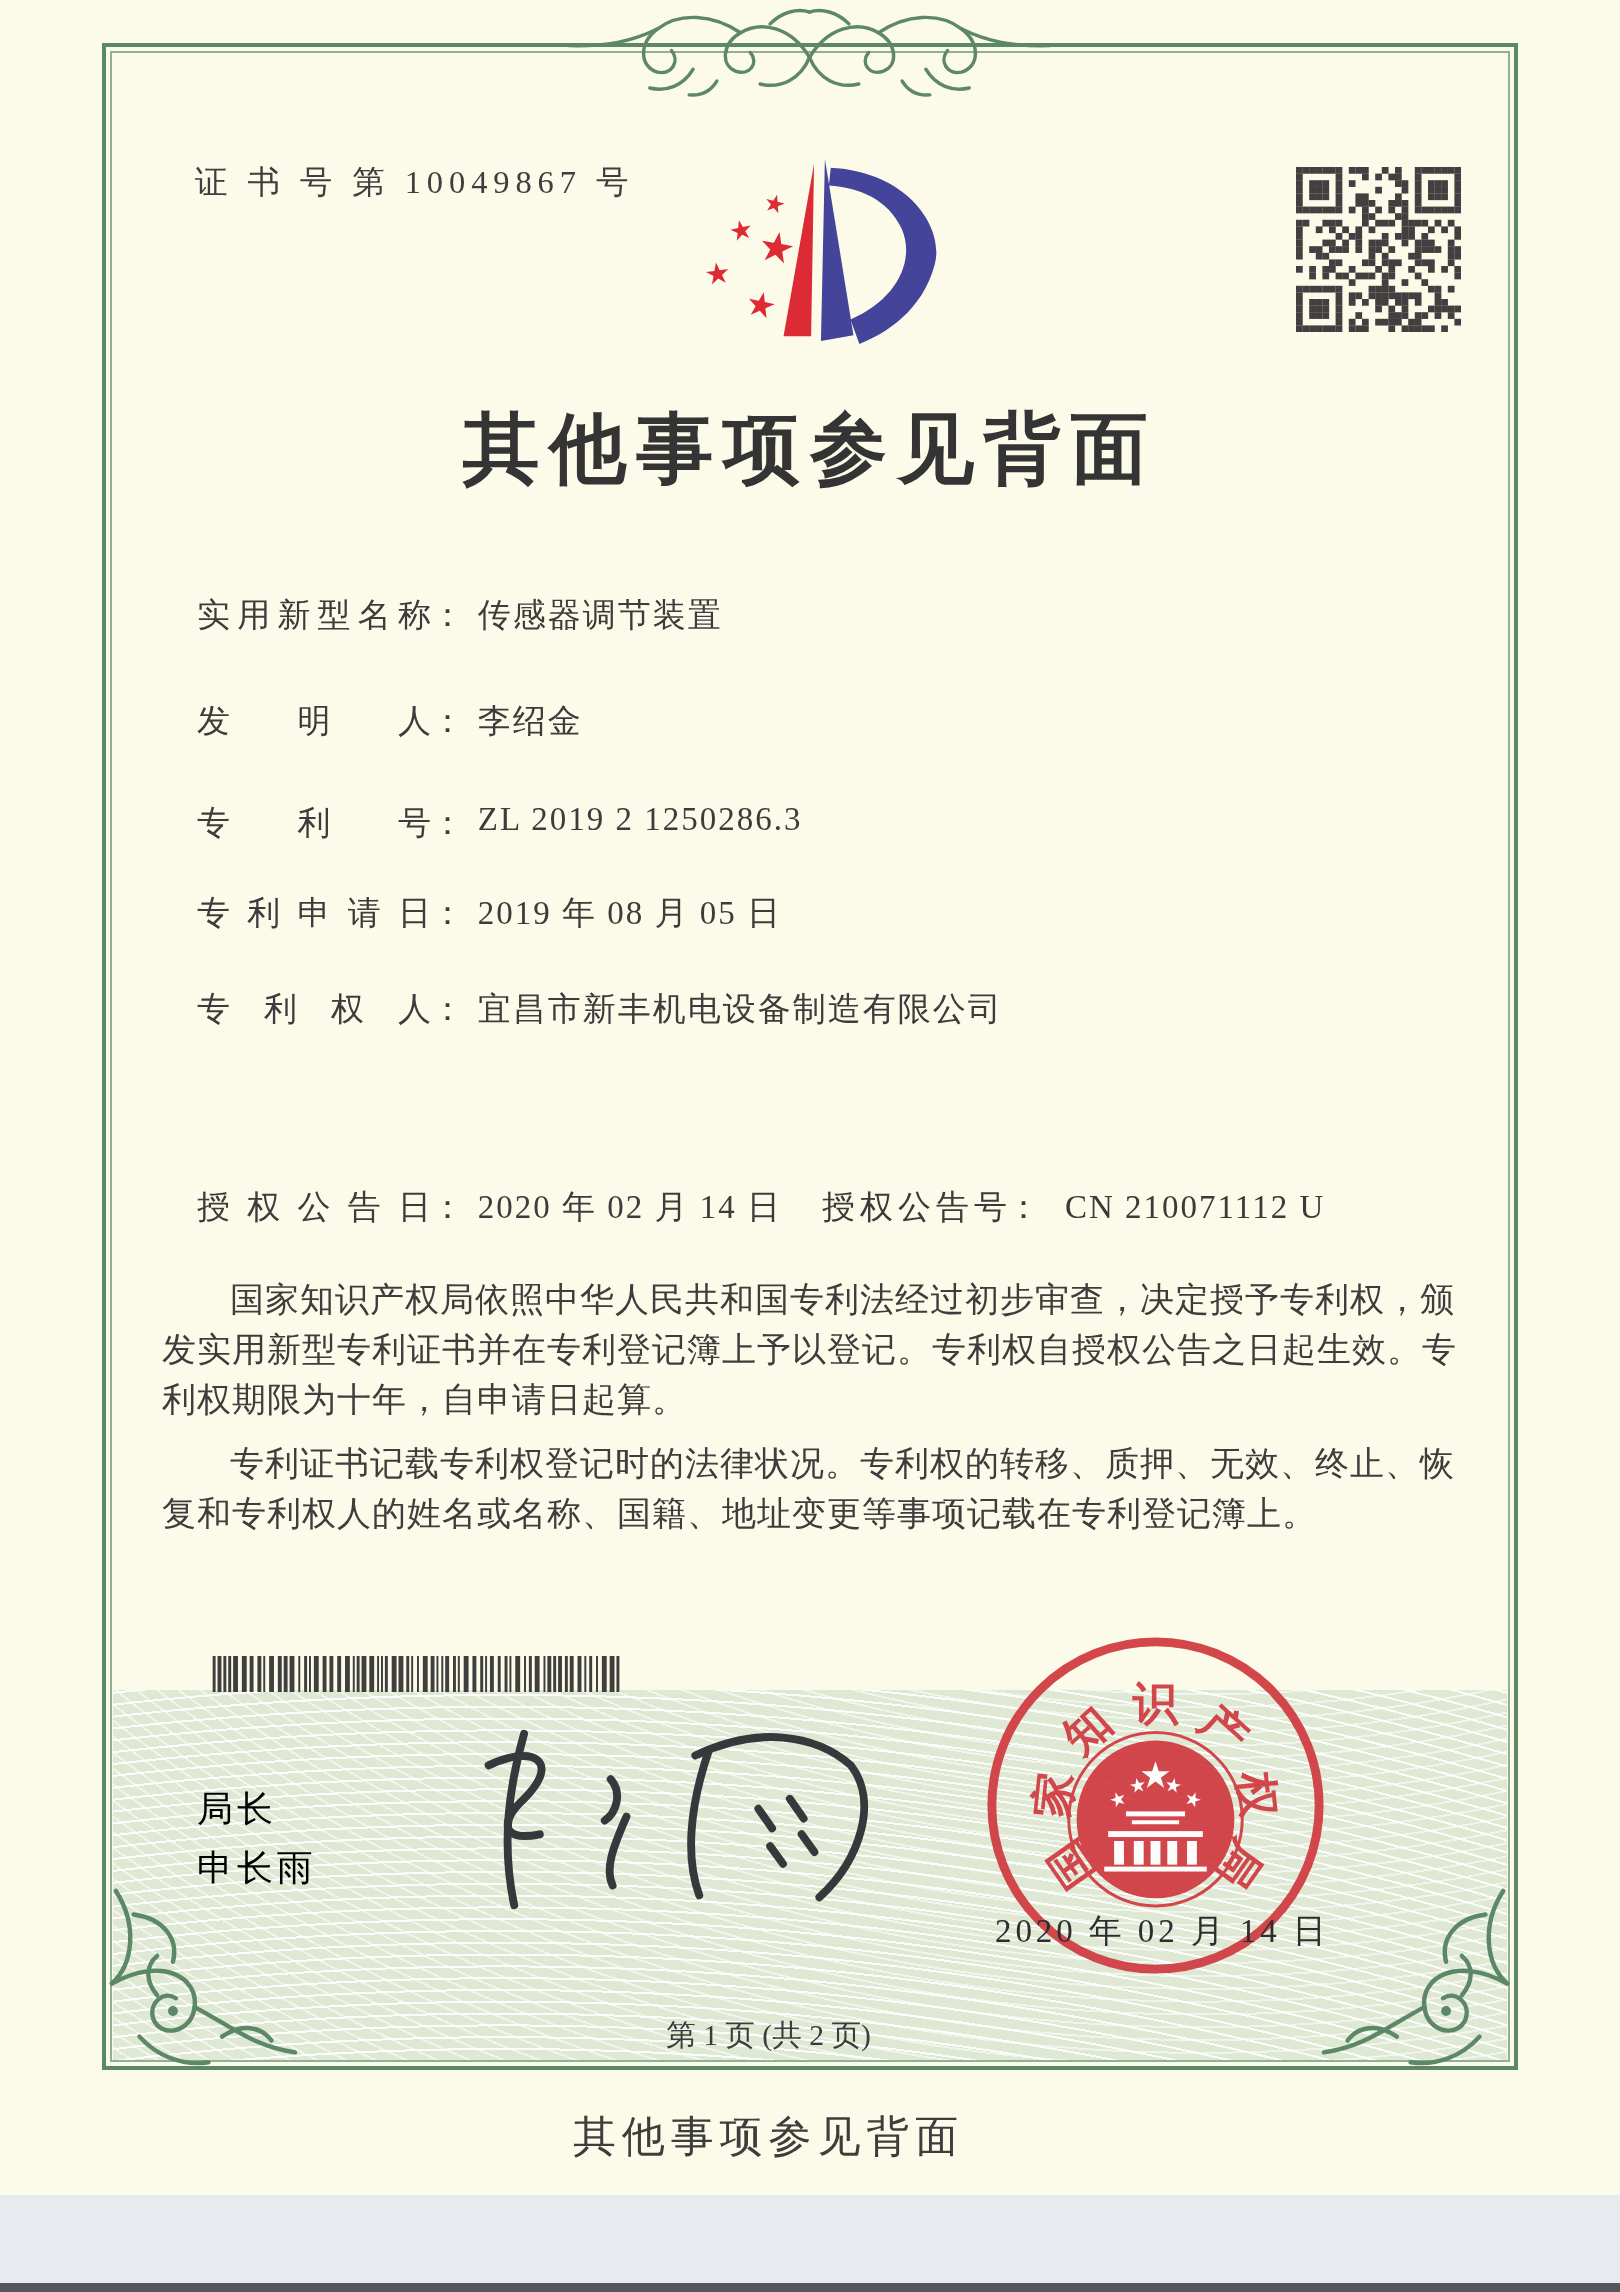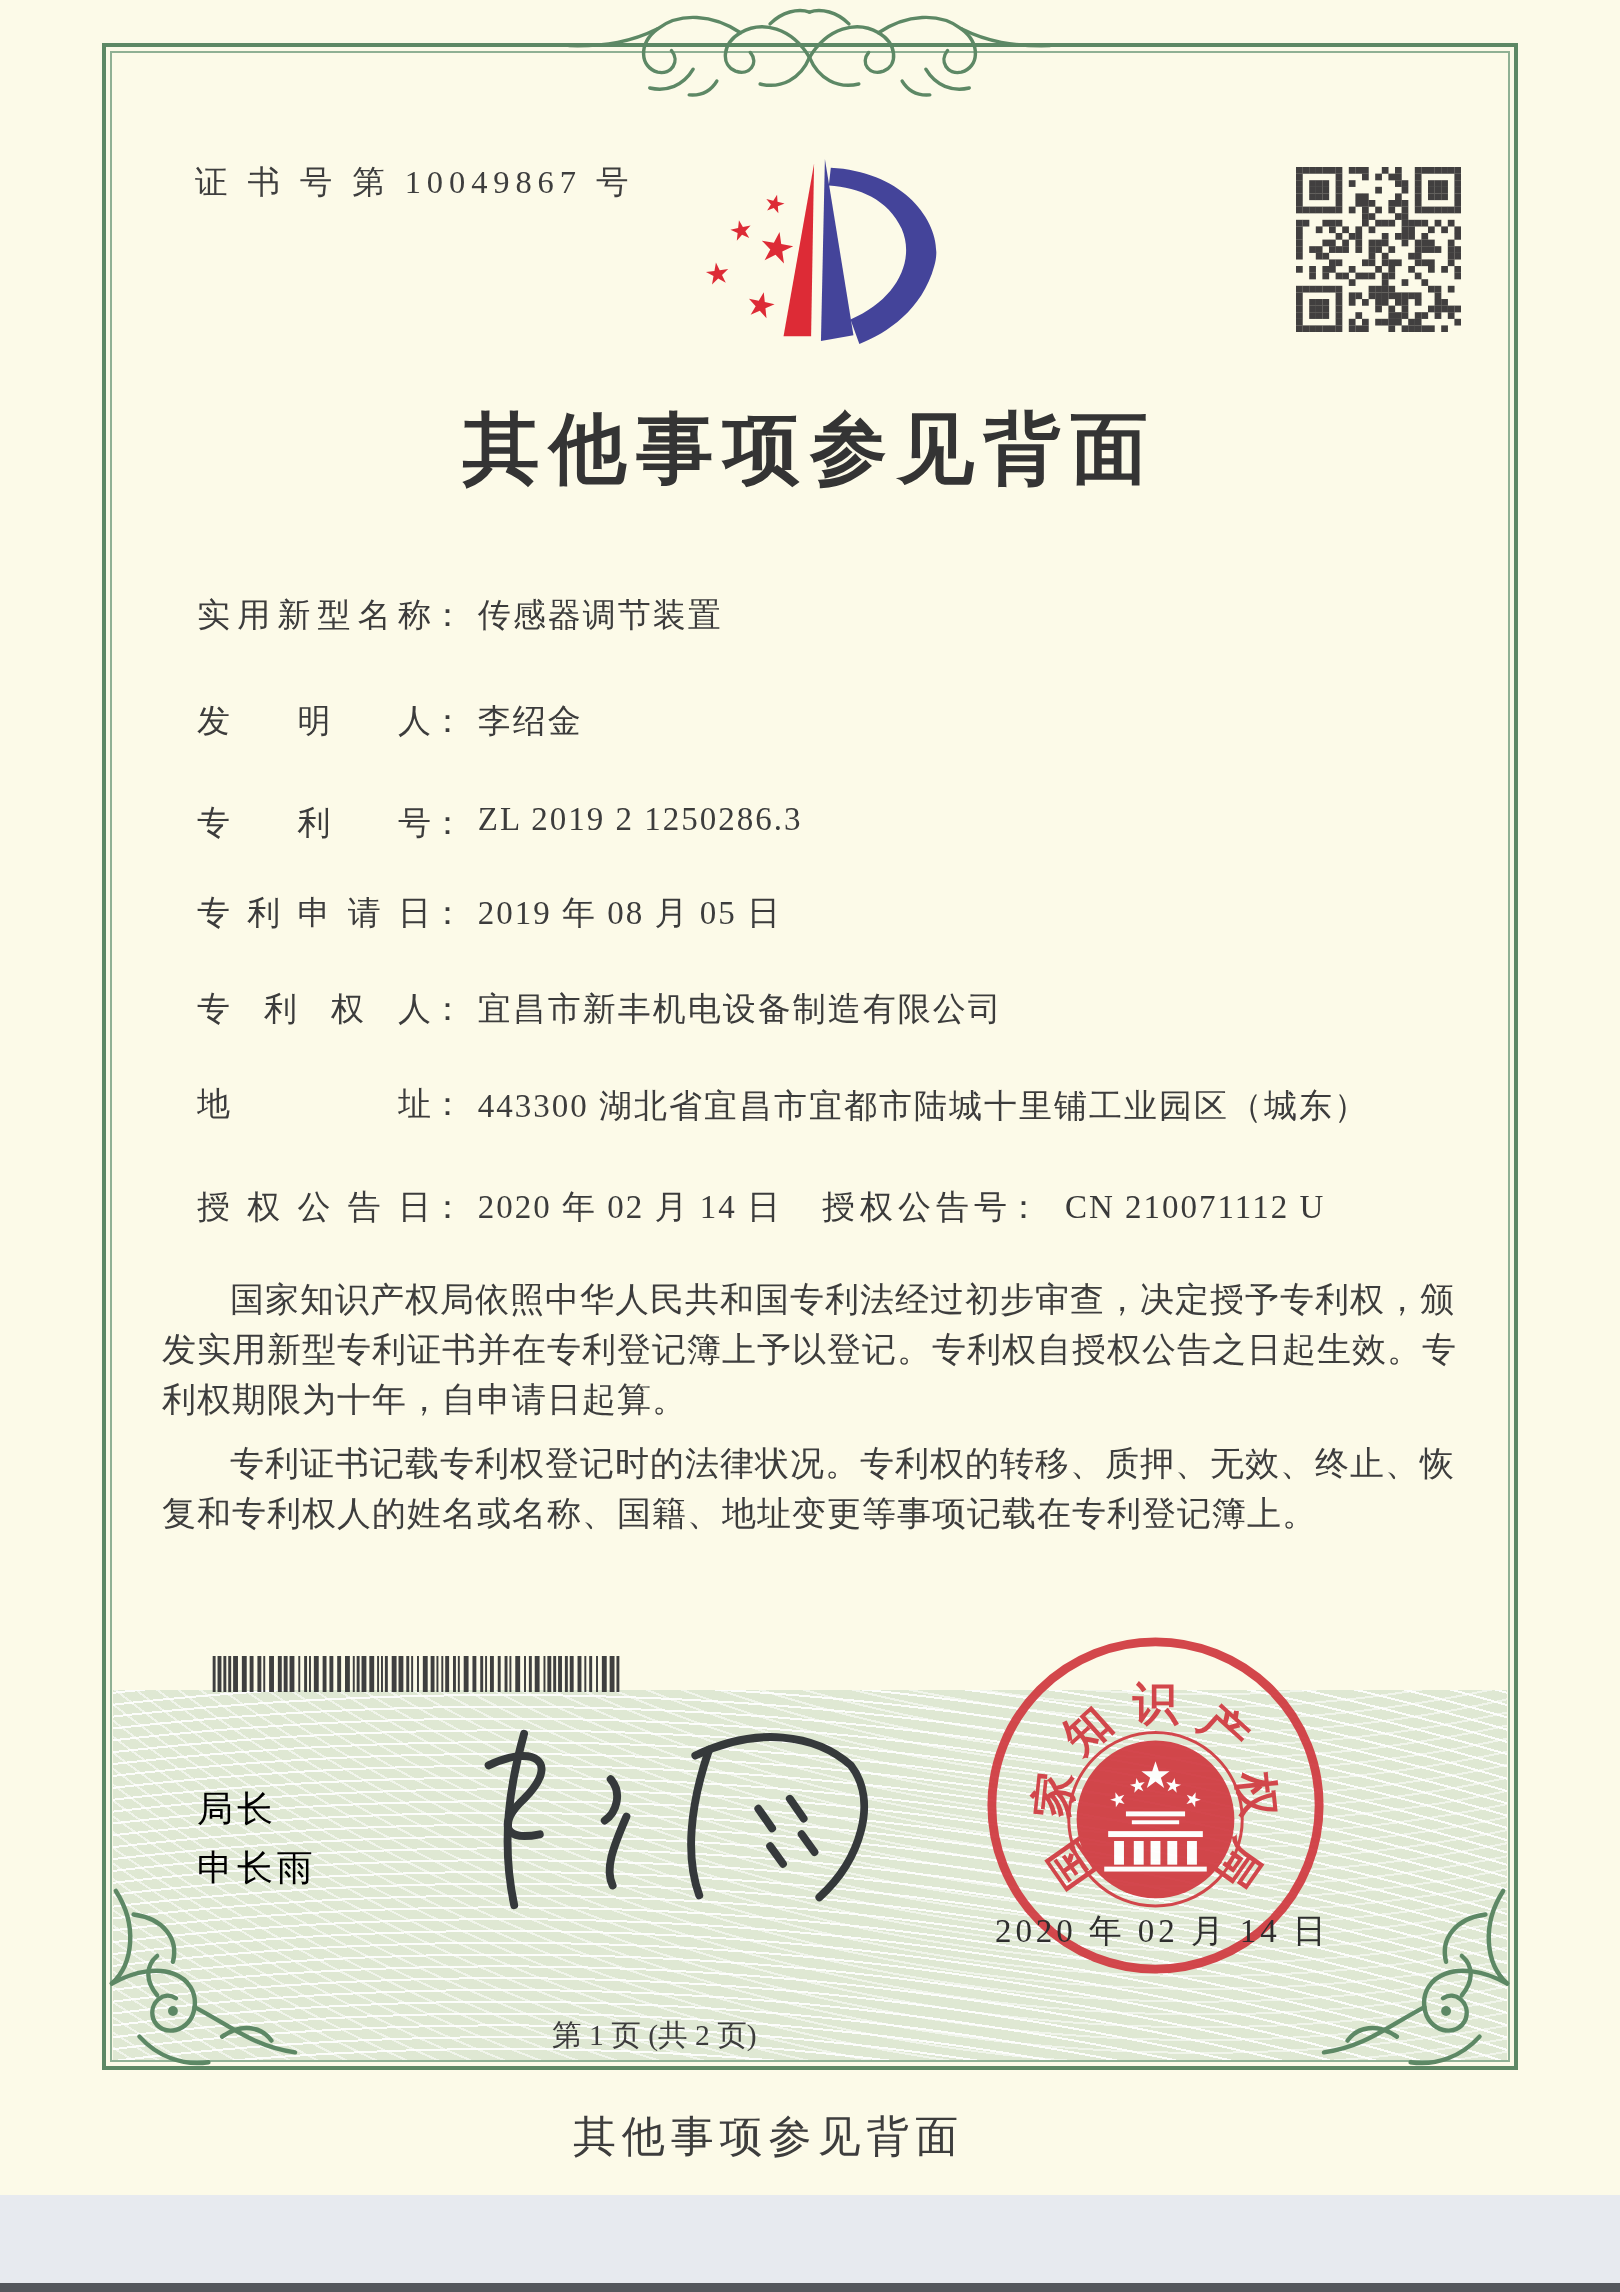--- a/index.html
+++ b/index.html
@@ -28,21 +28,21 @@
   .row .val.wrap{white-space:normal;width:1000px;line-height:49px;}
   .grant-no{position:absolute;left:822px;font-size:33px;white-space:nowrap;}
   .grant-no .lbl{display:inline-block;width:185px;text-align:justify;text-align-last:justify;}
   .grant-no .val{margin-left:25px;letter-spacing:2px;}
   .paras{position:absolute;left:148px;top:1261px;width:1330px;font-size:34px;
          line-height:50px;color:#3d3d3d;letter-spacing:1px;}
   .paras p{margin:14px;text-indent:2em;}
   .signer{position:absolute;left:197px;font-size:36px;color:#000000;letter-spacing:3.9px;}
   .seal-date{position:absolute;left:995px;top:1909px;font-size:33px;color:#2e2e2e;
              letter-spacing:3.9px;z-index:6;}
-  .footer{position:absolute;left:552px;top:2015px;width:433px;text-align:left;
+  .footer{position:absolute;left:552px;top:2015px;width:433px;text-align:center;
           font-size:29.6px;color:#3c3c3c;z-index:5;}
   .backnote{position:absolute;left:532px;top:2108px;width:473px;text-align:center;
             font-size:43px;letter-spacing:5.9px;color:#3d3d3d;}
   .bottom-strip{position:absolute;left:0;top:2195px;width:1620px;height:98px;background:#e7eaef;}
   .bottom-edge{position:absolute;left:0;top:2283px;width:1620px;height:8.9px;background:#53565c;}
   svg text{font-family:"Liberation Serif","DejaVu Serif",serif;}
 </style>
 </head>
 <body>
 
@@ -423,23 +423,20 @@
   </div>
   <div class="row" style="top:801px">
     <span class="lbl">专利号</span><span class="colon">：</span><span class="val">ZL 2019 2 1250286.3</span>
   </div>
   <div class="row" style="top:891px">
     <span class="lbl">专利申请日</span><span class="colon">：</span><span class="val">2019 年 08 月 05 日</span>
   </div>
   <div class="row" style="top:987px">
     <span class="lbl">专利权人</span><span class="colon">：</span><span class="val">宜昌市新丰机电设备制造有限公司</span>
   </div>
-  <div class="row" style="top:1082px">
-    <span class="lbl">地址</span><span class="colon">：</span><span class="val wrap">443300 湖北省宜昌市宜都市陆城十里铺工业园区（城东）</span>
-  </div>
   <div class="row" style="top:1185px">
     <span class="lbl">授权公告日</span><span class="colon">：</span><span class="val">2020 年 02 月 14 日</span>
   </div>
   <div class="grant-no" style="top:1185px">
     <span class="lbl">授权公告号</span><span class="colon">：</span><span class="val">CN 210071112 U</span>
   </div>
 
   <div class="paras">
     <p>国家知识产权局依照中华人民共和国专利法经过初步审查，决定授予专利权，颁发实用新型专利证书并在专利登记簿上予以登记。专利权自授权公告之日起生效。专利权期限为十年，自申请日起算。</p>
     <p>专利证书记载专利权登记时的法律状况。专利权的转移、质押、无效、终止、恢复和专利权人的姓名或名称、国籍、地址变更等事项记载在专利登记簿上。</p>

